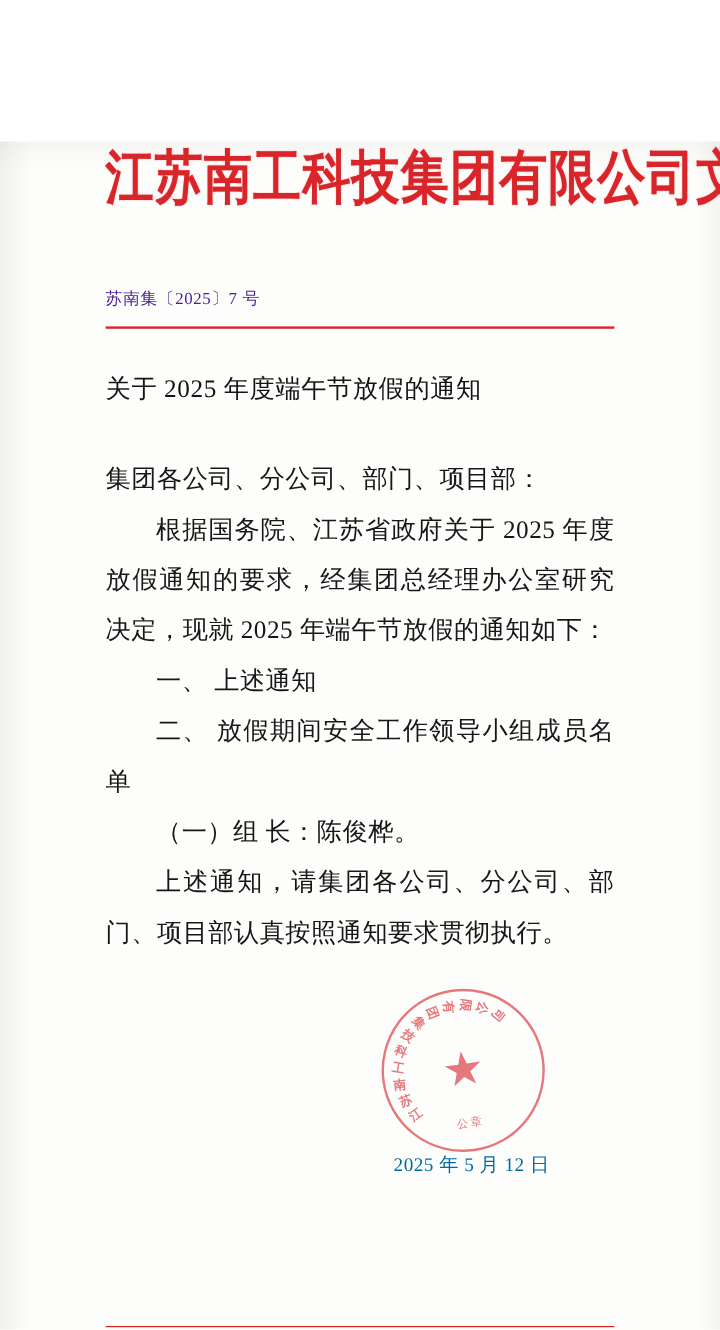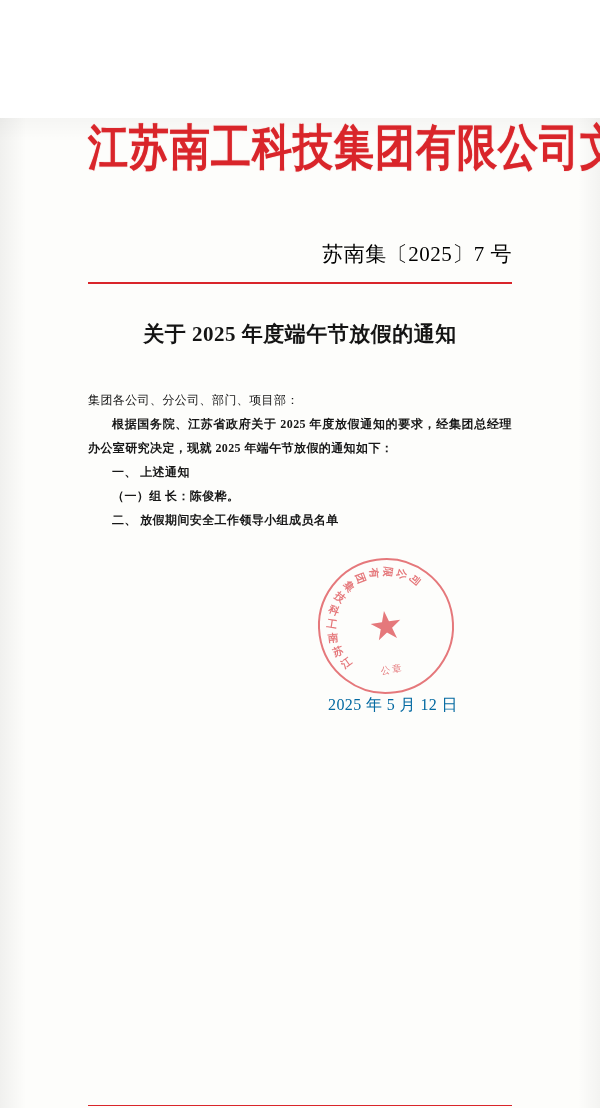--- a/index.html
+++ b/index.html
@@ -53,58 +53,56 @@
     line-height: 1.25;
     white-space: nowrap;
     transform: scaleY(1.22);
     transform-origin: center top;
     text-shadow: 0 0 1px rgba(217,37,42,0.55);
   }
 
   
   #doc-number {
     margin-top: 72px;
-    text-align: right;
-    font-size: 21px;
-    color: #000000;
+    text-align: left;
+    font-size: 14px;
+    color: #4c1d95;
     letter-spacing: 0.5px;
   }
 
   
   #red-rule {
     margin: 14px 0 0 0;
     height: 1.5px;
     background: #d9252a;
   }
 
   
   #doc-title {
     margin-top: 36px;
-    text-align: center;
     font-size: 21px;
-    font-weight: bold;
+    font-weight: normal;
     letter-spacing: 0.5px;
     color: #141414;
   }
 
   
   #body-text {
     margin-top: 40px;
-    font-size: 12px;
+    font-size: 21px;
     line-height: 2.0;
     color: #171717;
     letter-spacing: 0.4px;
     text-align: justify;
   }
   #body-text p {
     margin: 0;
   }
   #body-text p.indent {
     text-indent: 2em;
-    font-weight: bold;
   }
 
   
   #sign-block {
     position: relative;
     margin-top: 26px;
     height: 160px;
   }
   #seal {
     position: absolute;
@@ -186,22 +184,23 @@
     <div id="doc-number">苏南集〔2025〕7 号</div>
 
     <div id="red-rule"></div>
 
     <div id="doc-title">关于 2025 年度端午节放假的通知</div>
 
     <div id="body-text">
       <p>集团各公司、分公司、部门、项目部：</p>
       <p class="indent">根据国务院、江苏省政府关于 2025 年度放假通知的要求，经集团总经理办公室研究决定，现就 2025 年端午节放假的通知如下：</p>
       <p class="indent">一、 上述通知</p>
+      <p class="indent">二、 放假期间安全工作领导小组成员名单</p>
       <p class="indent">（一）组  长：陈俊桦。</p>
-      <p class="indent">二、 放假期间安全工作领导小组成员名单</p>
+      <p class="indent">上述通知，请集团各公司、分公司、部门、项目部认真按照通知要求贯彻执行。</p>
     </div>
 
     <div id="sign-block">
       <div id="seal">
         <div id="seal-top-text">
           <span style="transform: rotate(-118deg) translate(0, -59px) rotate(90deg);">江</span>
           <span style="transform: rotate(-103deg) translate(0, -59px) rotate(90deg);">苏</span>
           <span style="transform: rotate(-88deg) translate(0, -59px) rotate(90deg);">南</span>
           <span style="transform: rotate(-73deg) translate(0, -59px) rotate(90deg);">工</span>
           <span style="transform: rotate(-58deg) translate(0, -59px) rotate(90deg);">科</span>

